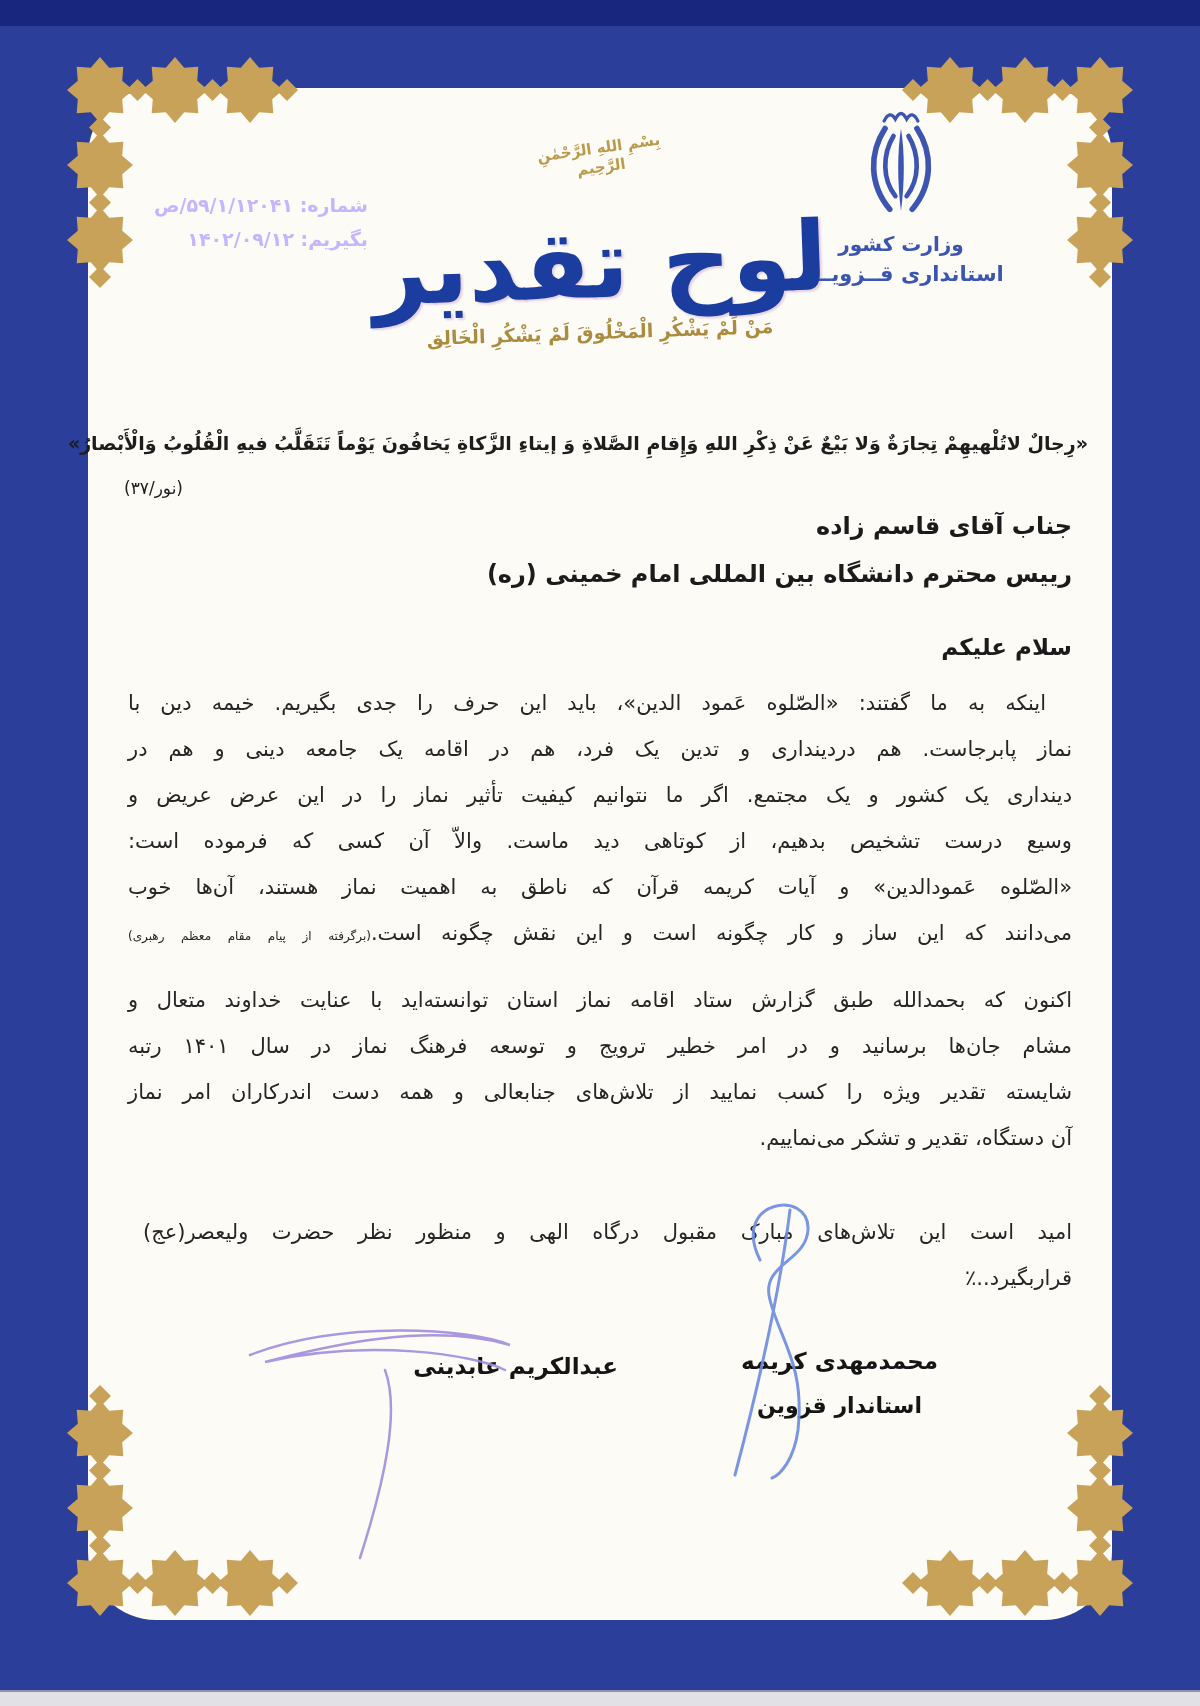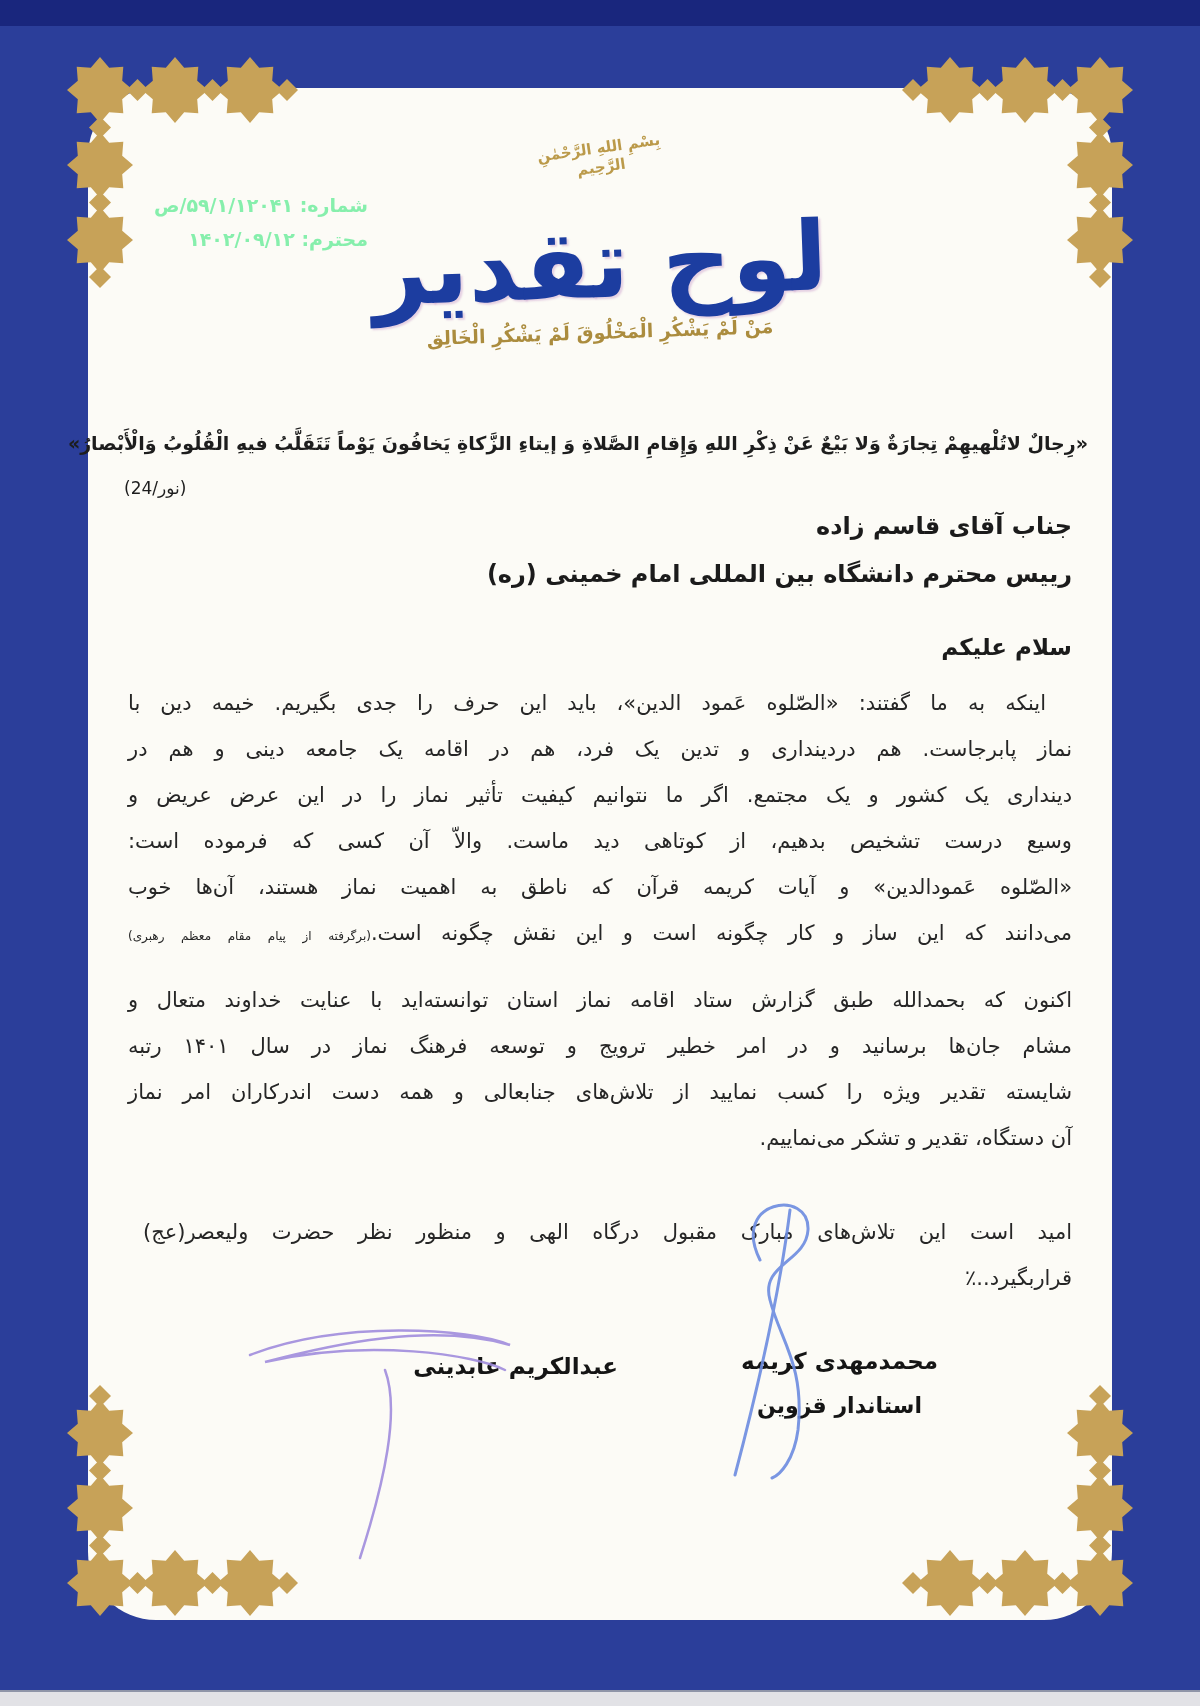--- a/index.html
+++ b/index.html
@@ -9,21 +9,21 @@
   .scan-bottom-edge{position:absolute;left:0;bottom:0;width:100%;height:14px;background:#e2e2e6;border-top:2px solid #8f95a8;}
   .panel{position:absolute;left:88px;top:88px;width:1024px;height:1532px;background:#fcfbf6;border-radius:68px;}
 
   .corner{position:absolute;width:260px;height:260px;z-index:3;}
   .corner.tl{left:52px;top:42px;}
   .corner.tr{right:52px;top:42px;}
   .corner.bl{left:52px;bottom:75px;}
   .corner.br{right:52px;bottom:75px;}
 
   
-  .num-block{position:absolute;left:30px;top:100px;width:250px;color:#86efac;font-size:19px;font-weight:bold;line-height:34px;text-align:right;}
+  .num-block{position:absolute;left:30px;top:100px;width:250px;color:#c4b5fd;font-size:19px;font-weight:bold;line-height:34px;text-align:right;}
   .num-block .val{font-weight:bold;}
   .org-block{position:absolute;right:96px;top:18px;width:230px;text-align:center;color:#3c55b0;}
   .org-block .ministry{font-size:20px;font-weight:bold;margin-top:4px;}
   .org-block .gov{font-size:21px;font-weight:bold;margin-top:6px;}
   .emblem{display:block;margin:0 auto;}
 
   .title-block{position:absolute;left:50%;transform:translateX(-50%);top:14px;width:520px;text-align:center;}
   .bismillah{width:150px;height:112px;margin:0 auto;display:flex;align-items:center;justify-content:center;
              color:#bb9a4a;font-size:15px;font-weight:bold;line-height:1.3;transform:rotate(-8deg);}
   .cert-title{font-size:96px;font-weight:bold;color:#1c3da0;line-height:1.05;transform:rotate(-2deg);
@@ -101,34 +101,46 @@
     </svg>
 
   <div style="position:absolute;left:88px;top:88px;width:1024px;height:1532px;">
 
     <div class="num-block">
       <div>
         <span>شماره:</span>
         <span class="val">۵۹/۱/۱۲۰۴۱/ص</span>
       </div>
       <div>
-        <span>محترم:</span>
+        <span>بگیریم:</span>
         <span class="val">۱۴۰۲/۰۹/۱۲</span>
       </div>
     </div>
 
+    <div class="org-block">
+      <svg class="emblem" width="96" height="122" viewBox="0 0 100 130" fill="none" stroke="#3c55b0" stroke-linecap="round">
+        <path d="M32,16 Q38,4 44,14 Q50,2 56,14 Q62,4 68,16" stroke-width="3.5"></path>
+        <path d="M50,24 C46,50 46,80 50,112 C54,80 54,50 50,24 Z" fill="#3c55b0" stroke="none"></path>
+        <path d="M42,32 C30,52 30,78 44,96" stroke-width="5"></path>
+        <path d="M58,32 C70,52 70,78 56,96" stroke-width="5"></path>
+        <path d="M33,24 C16,50 16,84 38,110" stroke-width="6"></path>
+        <path d="M67,24 C84,50 84,84 62,110" stroke-width="6"></path>
+      </svg>
+      <div class="ministry">وزارت کشور</div>
+      <div class="gov">استانداری قــزویــن</div>
+    </div>
 
     <div class="title-block">
       <div class="bismillah">بِسْمِ اللهِ الرَّحْمٰنِ الرَّحِیم</div>
       <div class="cert-title">لوح تقدیر</div>
       <div class="cert-subtitle">مَنْ لَمْ یَشْکُرِ الْمَخْلُوقَ لَمْ یَشْکُرِ الْخَالِق</div>
     </div>
 
     <div class="verse">«رِجالٌ لاتُلْهیهِمْ تِجارَةٌ وَلا بَیْعٌ عَنْ ذِکْرِ اللهِ وَإِقامِ الصَّلاةِ وَ إیتاءِ الزَّکاةِ یَخافُونَ یَوْماً تَتَقَلَّبُ فیهِ الْقُلُوبُ وَالْأَبْصارُ»</div>
-    <div class="verse-ref">(نور/24)</div>
+    <div class="verse-ref">(نور/۳۷)</div>
 
     <div class="recipient1">جناب آقای قاسم زاده</div>
     <div class="recipient2">رییس محترم دانشگاه بین المللی امام خمینی (ره)</div>
     <div class="salutation">سلام علیکم</div>
 
     <div class="para para-1">
         <div class="body-line">اینکه به ما گفتند: «الصّلوه عَمود الدین»، باید این حرف را جدی بگیریم. خیمه دین با</div>
         <div class="body-line">نماز پابرجاست. هم دردینداری و تدین یک فرد، هم در اقامه یک جامعه دینی و هم در</div>
         <div class="body-line">دینداری یک کشور و یک مجتمع. اگر ما نتوانیم کیفیت تأثیر نماز را در این عرض عریض و</div>
         <div class="body-line">وسیع درست تشخیص بدهیم، از کوتاهی دید ماست. والاّ آن کسی که فرموده است:</div>

